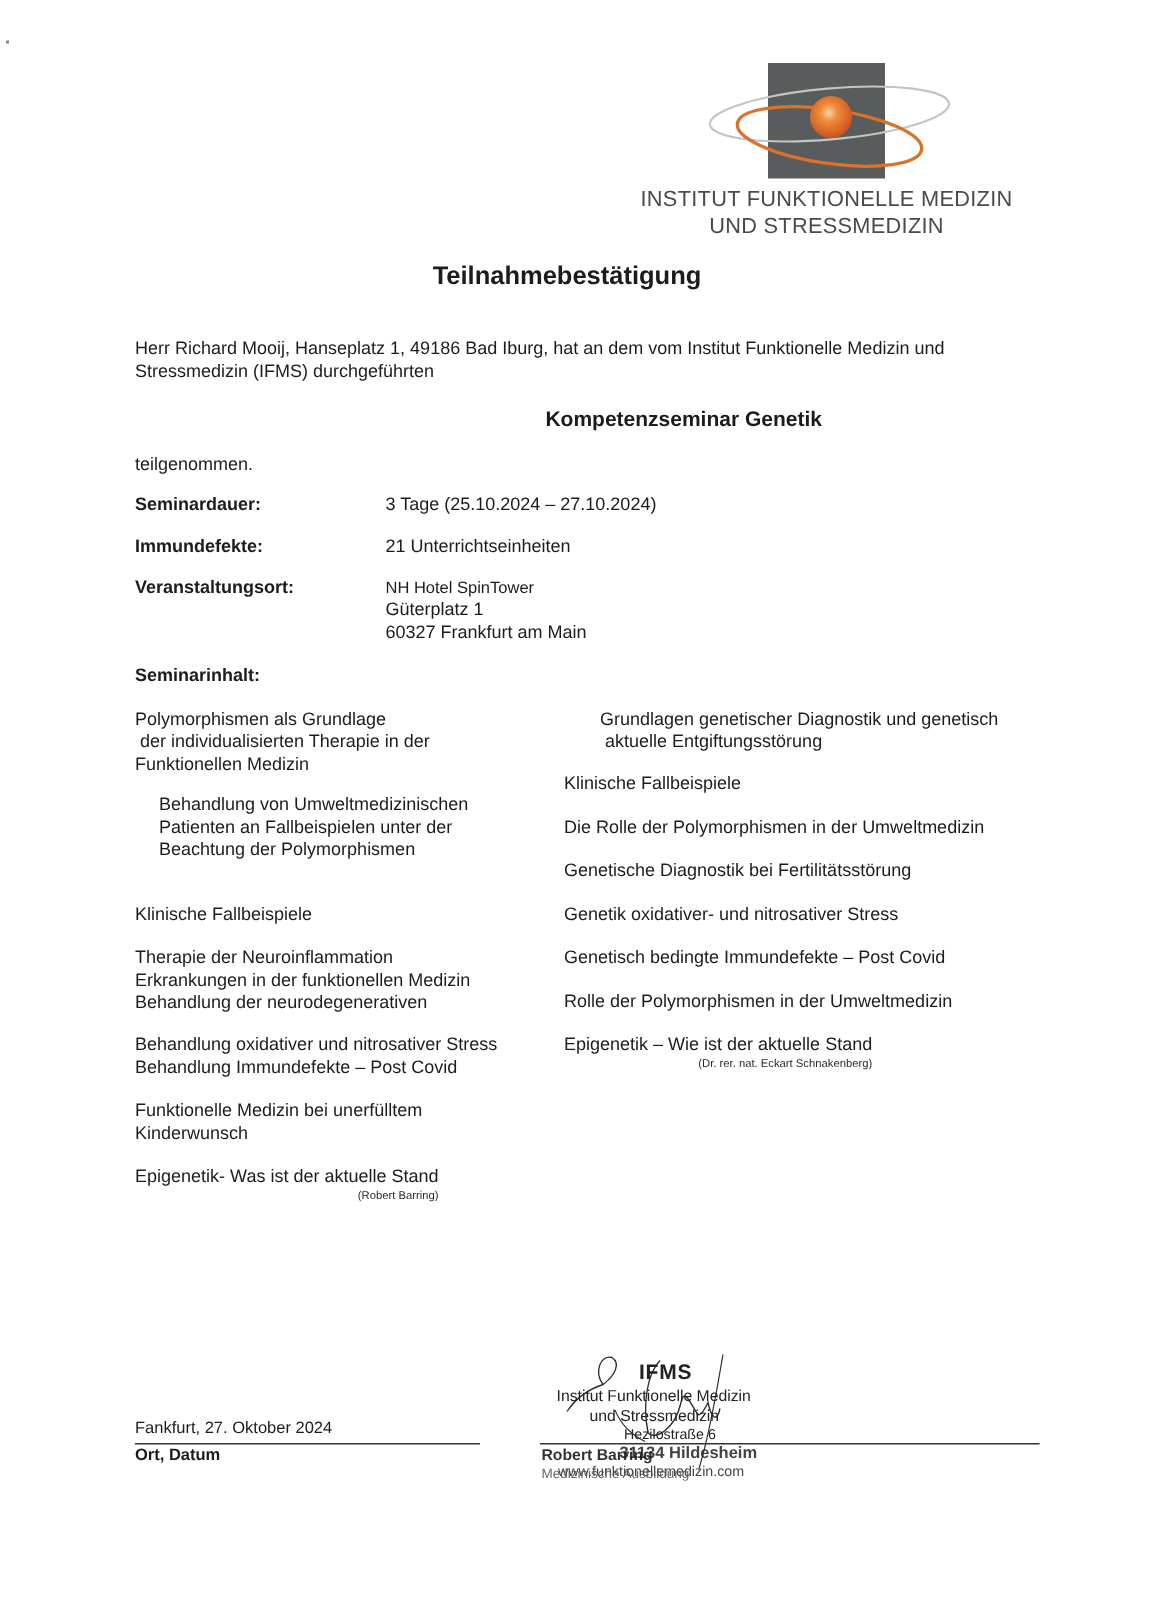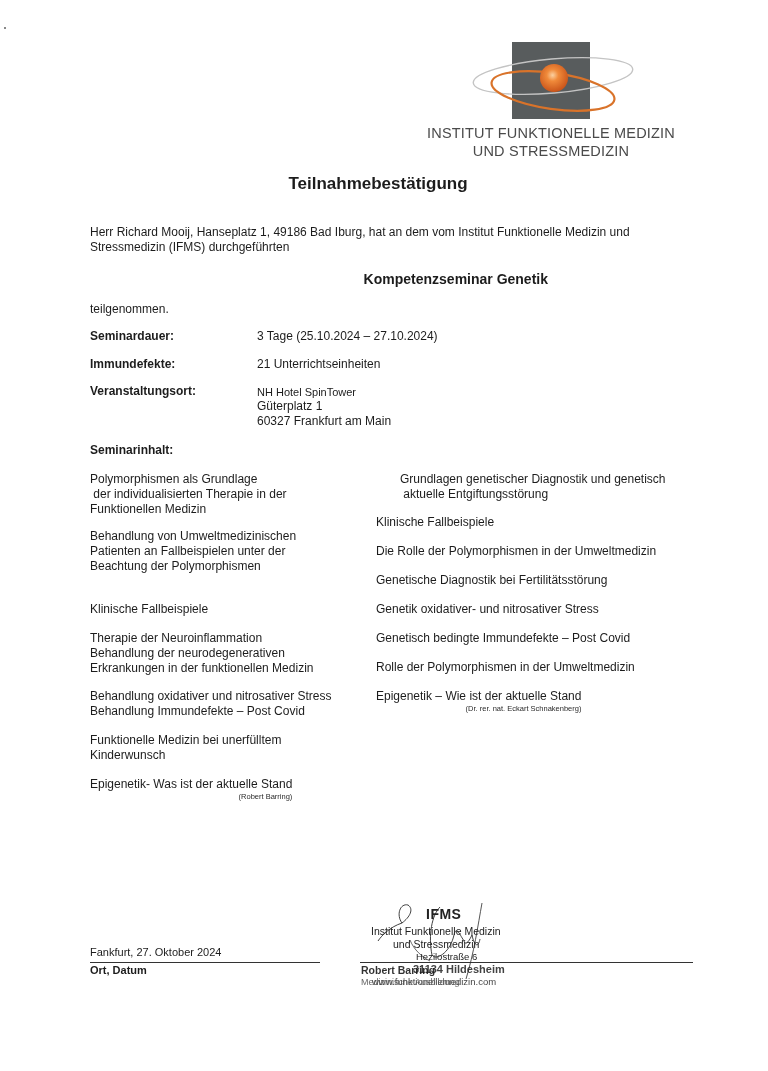--- a/index.html
+++ b/index.html
@@ -58,32 +58,32 @@
 <div class="abs t12" style="left:257px;top:414px;">60327 Frankfurt am Main</div>
 
 <div class="abs t12 bold" style="left:90px;top:443px;">Seminarinhalt:</div>
 
 <div>
   <div class="abs t12" style="left:90px;top:472px;">
     <div>Polymorphismen als Grundlage</div>
     <div style="white-space:pre"> der individualisierten Therapie in der</div>
     <div>Funktionellen Medizin</div>
   </div>
-  <div class="abs t12" style="left:90px;top:529px;">
+  <div class="abs t12" style="left:106px;top:529px;">
     <div>Behandlung von Umweltmedizinischen</div>
     <div>Patienten an Fallbeispielen unter der</div>
     <div>Beachtung der Polymorphismen</div>
   </div>
   <div class="abs t12" style="left:90px;top:602px;">
     <div>Klinische Fallbeispiele</div>
   </div>
   <div class="abs t12" style="left:90px;top:631px;">
     <div>Therapie der Neuroinflammation</div>
+    <div>Erkrankungen in der funktionellen Medizin</div>
     <div>Behandlung der neurodegenerativen</div>
-    <div>Erkrankungen in der funktionellen Medizin</div>
   </div>
   <div class="abs t12" style="left:90px;top:689px;">
     <div>Behandlung oxidativer und nitrosativer Stress</div>
     <div>Behandlung Immundefekte – Post Covid</div>
   </div>
   <div class="abs t12" style="left:90px;top:733px;">
     <div>Funktionelle Medizin bei unerfülltem</div>
     <div>Kinderwunsch</div>
   </div>
   <div class="abs t12" style="left:90px;top:777px;">

